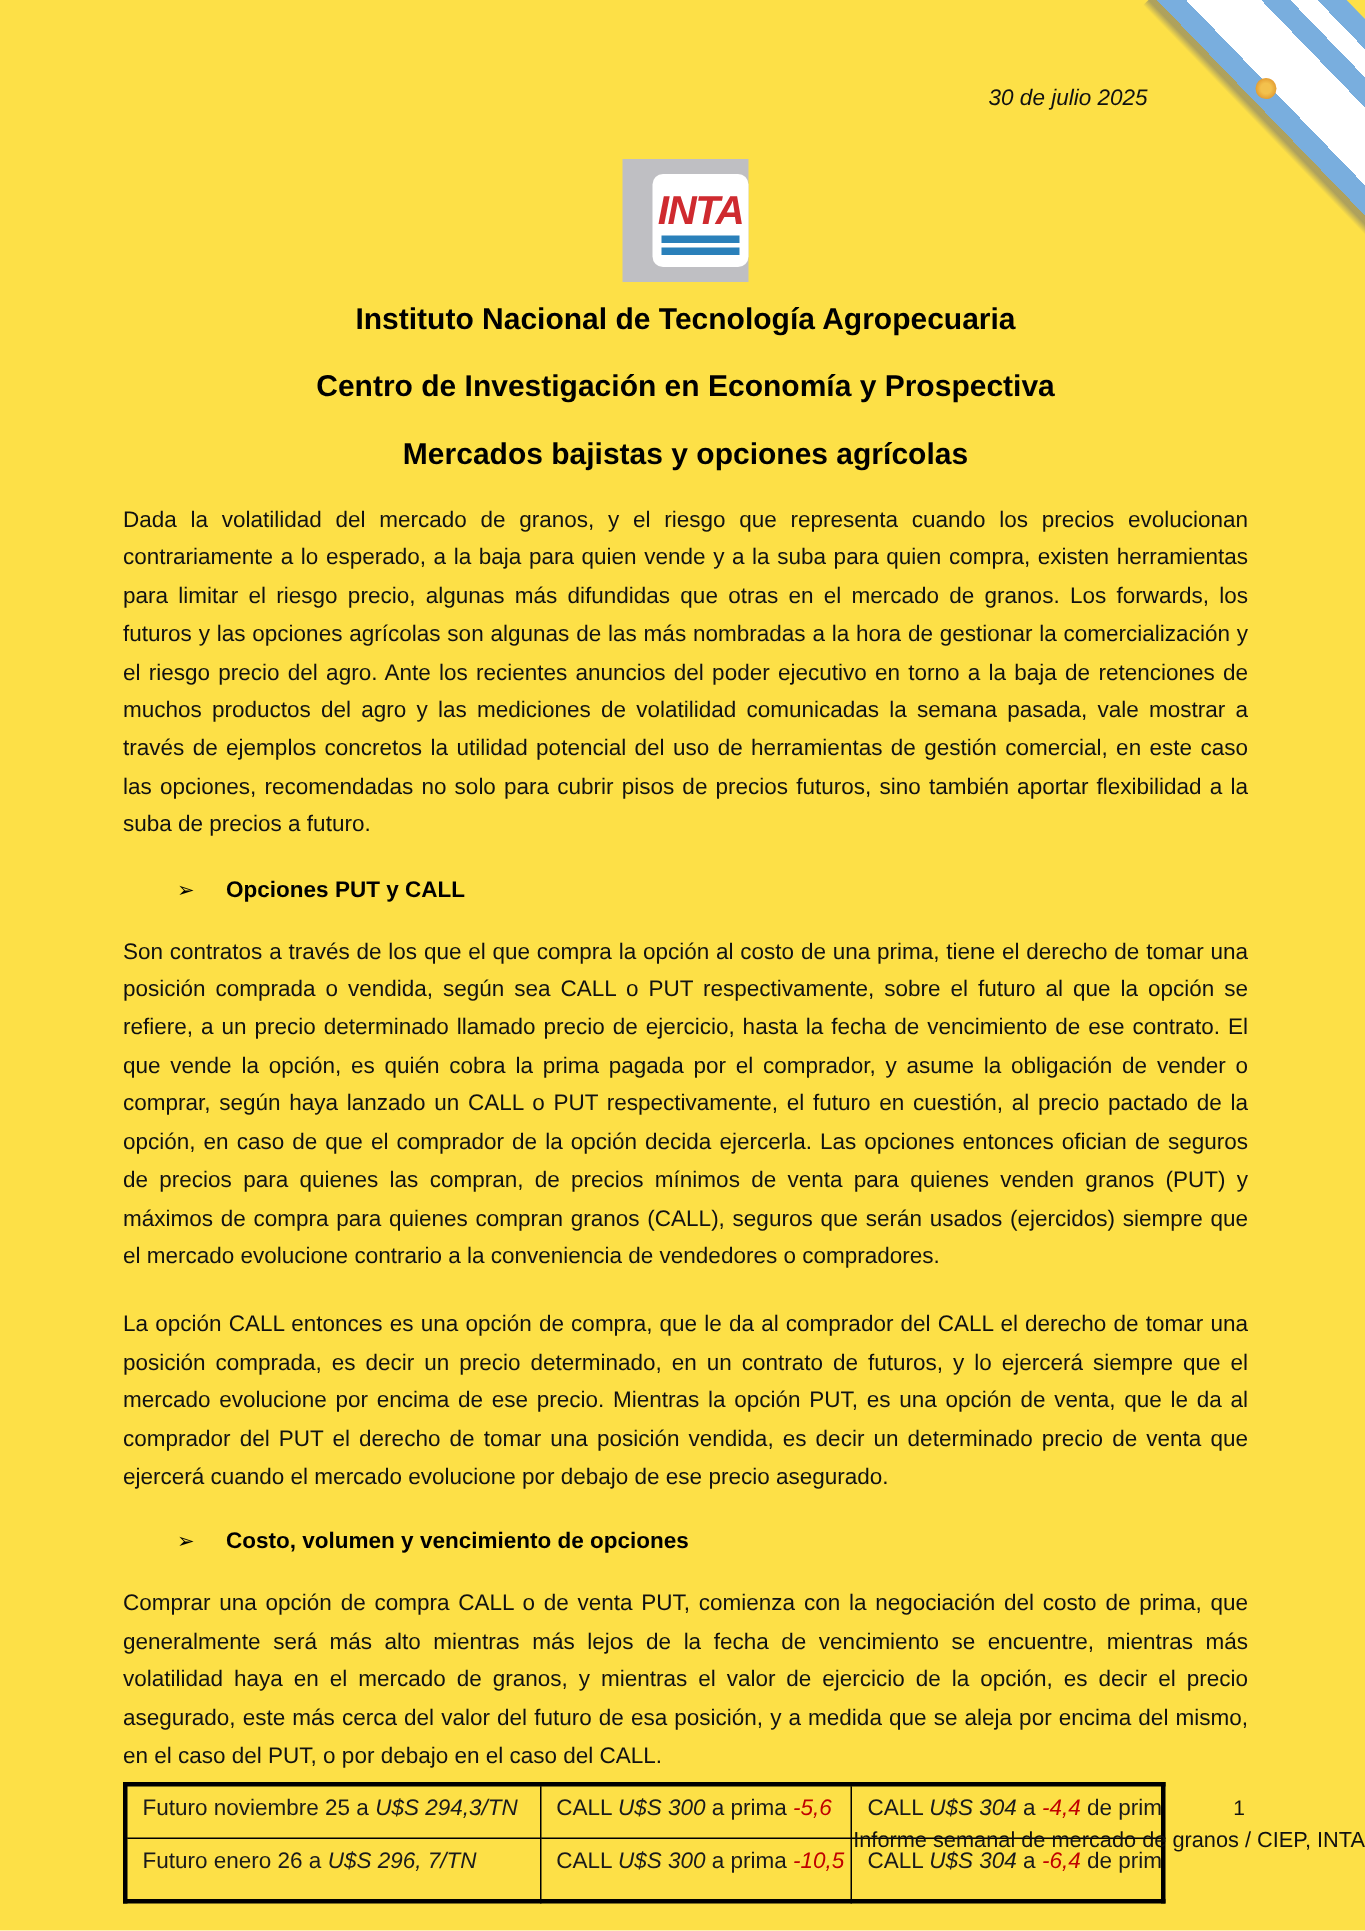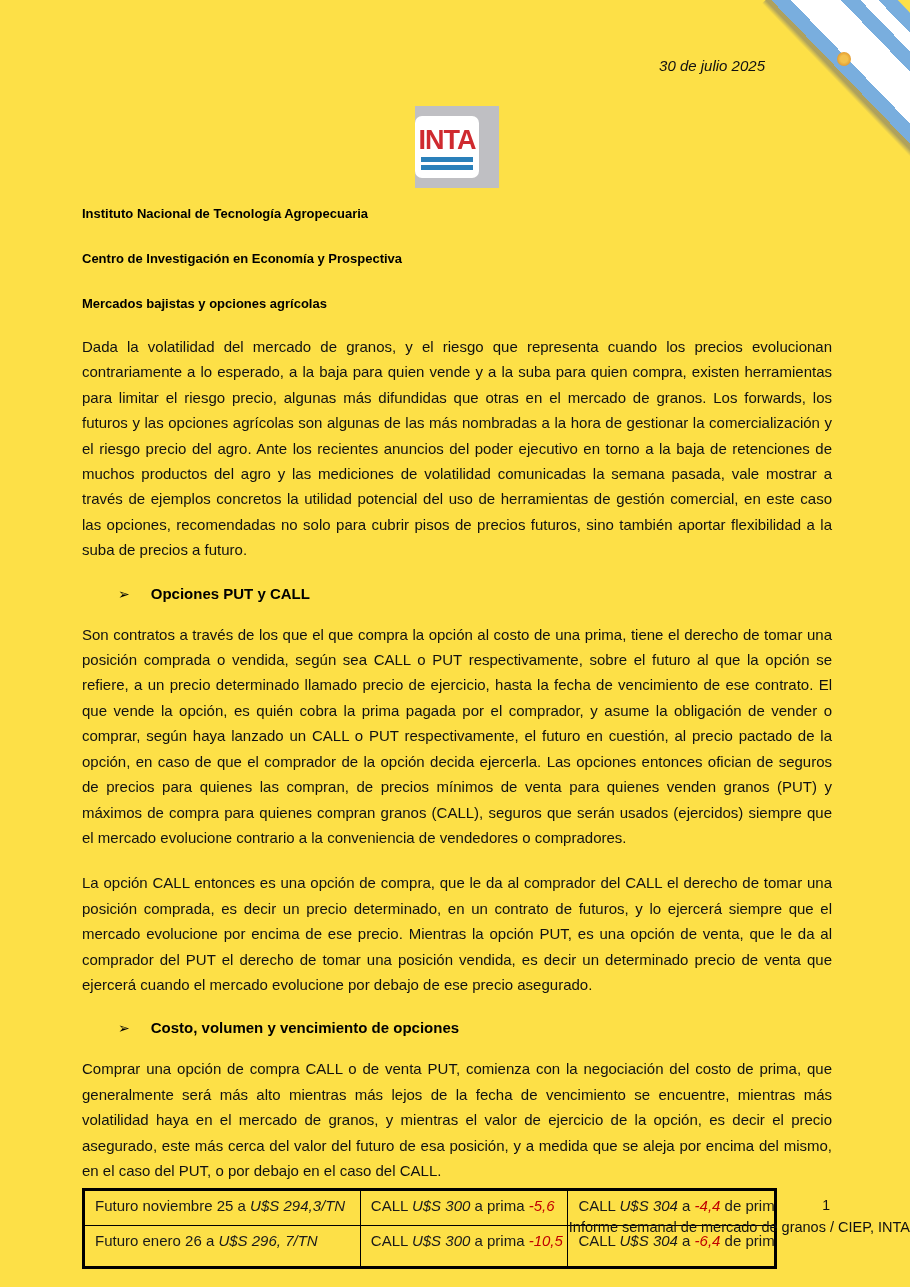--- a/index.html
+++ b/index.html
@@ -50,21 +50,21 @@
   }
 
   
   .content { padding: 0 78px 0 82px; }
 
   
   .logo-box {
     width: 84px; height: 82px;
     margin: 106px auto 0;
     background: var(--logo-bg-gray, #bfbfc3);
-    display: flex; align-items: center; justify-content: flex-start;
+    display: flex; align-items: center; justify-content: flex-end; font-style: italic;
   }
   .logo-inner {
     width: 64px; height: 62px;
     background: #ffffff; border-radius: 7px;
     display: flex; flex-direction: column;
     align-items: center; justify-content: center;
     padding-top: 3px;
   }
   .logo-text {
     font-family: "Liberation Sans", sans-serif;
@@ -73,22 +73,22 @@
     color: var(--logo-red, #cf2a2f);
   }
   .logo-bar {
     width: 52px; height: 5px; margin-top: 3px;
     background: var(--logo-bar-blue, #2a80ba);
   }
   .logo-bar + .logo-bar { margin-top: 3px; }
 
   
   .h-line {
-    font-weight: bold;
-    font-size: 13px; line-height: 21px;
+    text-align: center; font-weight: bold;
+    font-size: 20px; line-height: 21px;
     margin-top: 24px; color: #000;
   }
   .h-line.first { margin-top: 15px; }
 
   
   .body-p {
     font-size: 15px; line-height: 25.4px;
     text-align: justify; color: #111;
     margin-top: 20px;
   }

